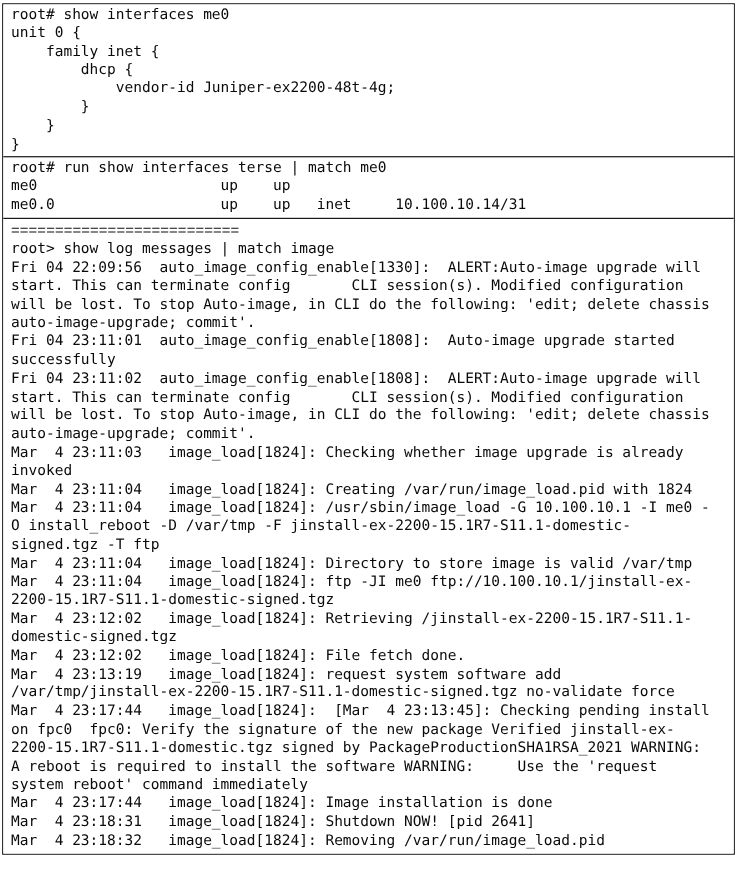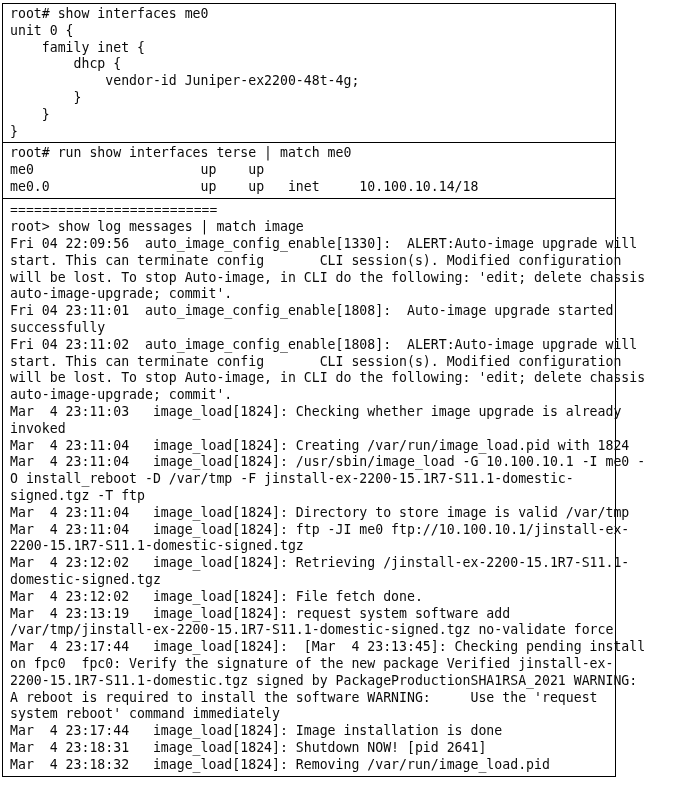--- a/index.html
+++ b/index.html
@@ -5,21 +5,21 @@
   * { box-sizing: border-box; margin: 0; padding: 0; }
   html, body {
     width: 678px; height: 808px;
     background: #ffffff;
     overflow: hidden;
     font-family: "DejaVu Sans Mono", monospace;
   }
   .doc {
     position: absolute;
     left: 2px; top: 3px;
-    width: 614px;
+    width: 666px;
     border: 1.5px solid #000000;
     background: #ffffff;
   }
   .cell {
     padding: 2px 4px 2px 7px;
     background: #ffffff;
   }
   .cell + .cell {
     border-top: 1.5px solid #000000;
   }
@@ -51,21 +51,21 @@
         dhcp {
             vendor-id Juniper-ex2200-48t-4g;
         }
     }
 }</pre>
   </section>
 
   <section class="cell">
     <pre class="mono">root# run show interfaces terse | match me0
 me0                     up    up
-me0.0                   up    up   inet     10.100.10.14/18</pre>
+me0.0                   up    up   inet     10.100.10.14/31</pre>
   </section>
 
   <section class="cell">
     <div class="sans-line">==========================</div>
     <pre class="mono">root&gt; show log messages | match image
 Fri 04 22:09:56  auto_image_config_enable[1330]:  ALERT:Auto-image upgrade will
 start. This can terminate config       CLI session(s). Modified configuration
 will be lost. To stop Auto-image, in CLI do the following: 'edit; delete chassis
 auto-image-upgrade; commit'.
 Fri 04 23:11:01  auto_image_config_enable[1808]:  Auto-image upgrade started

